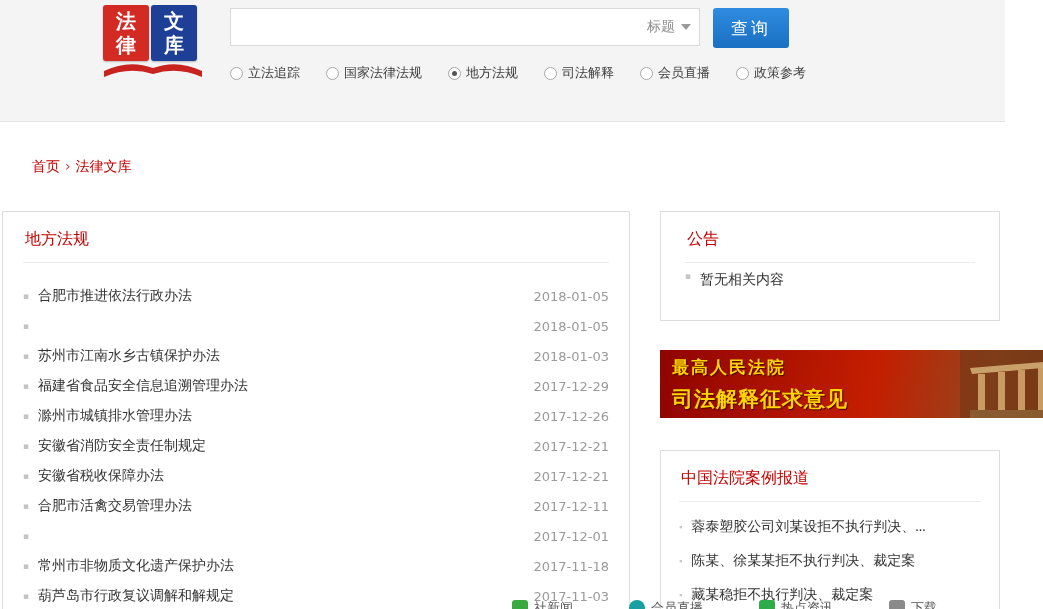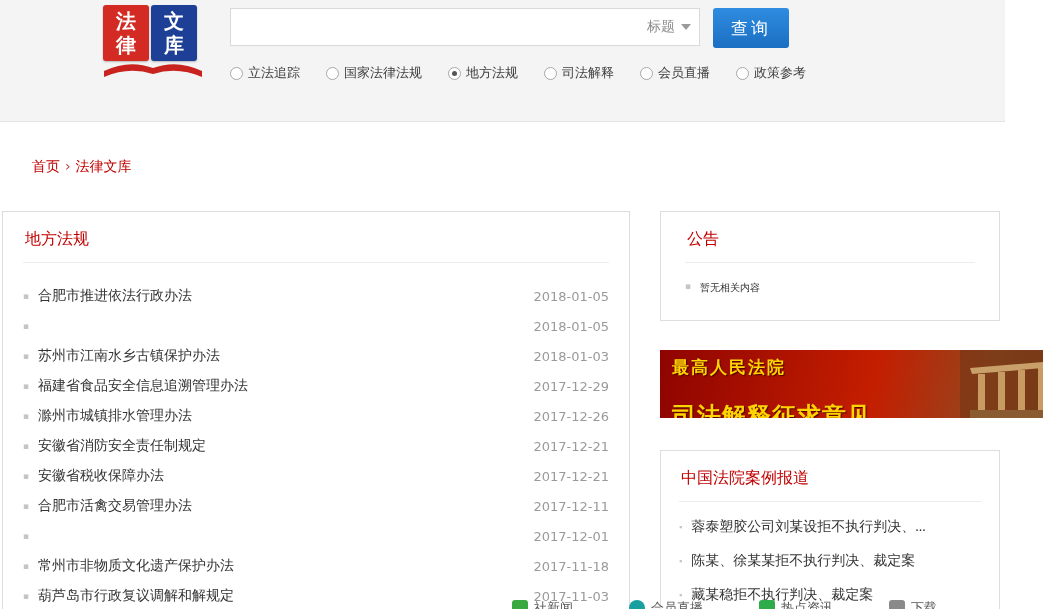--- a/index.html
+++ b/index.html
@@ -35,25 +35,25 @@
   .panel-title{font-size:16px;color:#c00000;padding:17px 2px 12px;border-bottom:1px solid #ececec;}
   .main-panel{left:2px;top:211px;width:628px;height:500px;}
   .law-list{list-style:none;margin:18px 0 0;padding:0;}
   .law-list li{display:flex;align-items:center;height:30px;font-size:14px;}
   .blt{color:#c4c4c4;font-size:9px;margin-right:9px;flex:0 0 auto;}
   .blt::before{content:"▪";}
   .ttl{color:#333;text-decoration:none;white-space:nowrap;overflow:hidden;max-width:440px;cursor:pointer;}
   .dt{margin-left:auto;color:#9a9a9a;font-size:13px;}
   
   .notice-panel{left:660px;top:211px;width:340px;height:110px;padding:0 24px;}
-  .notice-item{display:flex;align-items:flex-start;margin-top:18px;font-size:10px;color:#333;}
+  .notice-item{display:flex;align-items:flex-start;margin-top:8px;font-size:14px;color:#333;}
   .banner{position:absolute;left:660px;top:350px;width:410px;height:68px;background:linear-gradient(100deg,#8f0400 0%,#c41e00 52%,#93471f 80%,#7c3a16 100%);overflow:hidden;cursor:pointer;}
   .banner-text{position:absolute;left:12px;top:6px;color:#ffd400;font-weight:bold;text-shadow:1px 1px 1px #4d0000;}
   .banner-line1{font-size:17px;letter-spacing:2px;}
-  .banner-line2{font-size:24px;letter-spacing:1px;margin-top:21px;}
+  .banner-line2{font-size:21px;letter-spacing:1px;margin-top:6px;}
   .banner svg{position:absolute;right:0;top:0;}
   .cases-panel{left:660px;top:450px;width:340px;height:175px;padding:0 18px;}
   .case-list{list-style:none;margin:8px 0 0;padding:0;}
   .case-list li{display:flex;align-items:center;height:34px;font-size:14px;font-family:Liberation Serif, serif;}
   
   .footer{position:absolute;left:512px;top:599px;display:flex;gap:56px;align-items:center;font-size:13px;color:#555;}
   .fitem{display:flex;align-items:center;gap:6px;white-space:nowrap;}
   .fic{width:16px;height:16px;border-radius:3px;flex:0 0 auto;}
   .fic.news{background:#3aa93f;}
   .fic.live{background:#18a0a0;border-radius:50%;}

